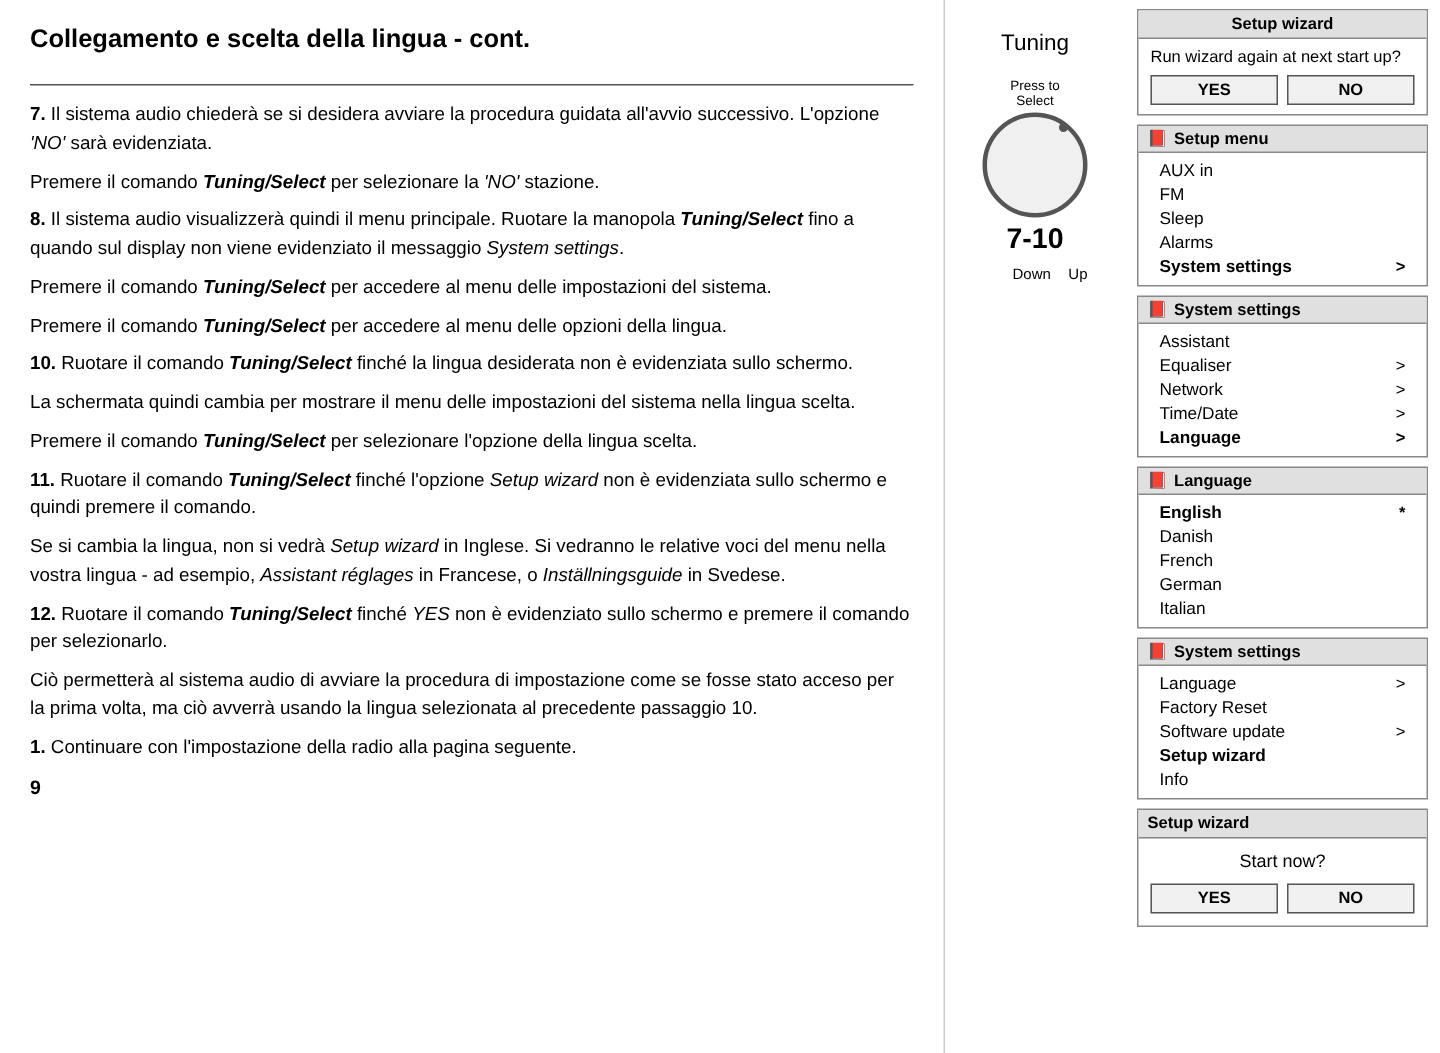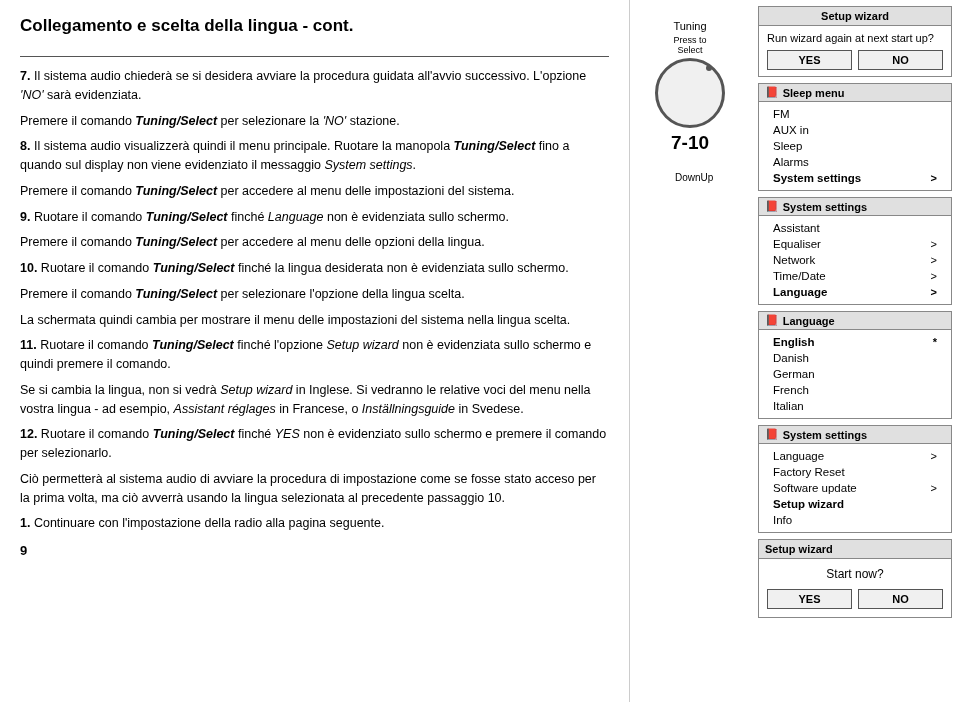--- a/index.html
+++ b/index.html
@@ -63,22 +63,22 @@
     }
 
     .tuning-diagram {
       display: flex;
       flex-direction: column;
       align-items: center;
       margin-top: 10px;
     }
 
     .tuning-label {
-      font-size: 11px;
-      margin-bottom: 3px;
+      font-size: 15px;
+      margin-bottom: 15px;
     }
 
     .tuning-circle {
       width: 70px;
       height: 70px;
       border-radius: 50%;
       border: 3px solid #555;
       background: #f0f0f0;
       display: flex;
       flex-direction: column;
@@ -98,23 +98,24 @@
     }
 
     .step-label {
       font-size: 19px;
       font-weight: bold;
       margin-top: 4px;
     }
 
     .down-up-labels {
       display: flex;
+      justify-content: space-between;
       width: 70px;
       font-size: 10px;
-      margin-top: 18px;
+      margin-top: 7px;
       padding-left: 20px;
     }
 
     
     .right-panel {
       width: 210px;
       padding: 6px 8px;
       display: flex;
       flex-direction: column;
       gap: 6px;
@@ -248,40 +249,36 @@
 
   <p>
     <span class="step-num">8.</span>
     Il sistema audio visualizzerà quindi il menu principale. Ruotare la manopola <strong>Tuning/Select</strong> fino a quando sul display non viene evidenziato il messaggio <em>System settings</em>.
   </p>
 
   <p>
     Premere il comando <strong>Tuning/Select</strong> per accedere al menu delle impostazioni del sistema.
   </p>
 
-  <p>
-    <span class="step-num">9.</span>
-    Ruotare il comando <strong>Tuning/Select</strong> finché <em>Language</em> non è evidenziata sullo schermo.
-  </p>
 
   <p>
     Premere il comando <strong>Tuning/Select</strong> per accedere al menu delle opzioni della lingua.
   </p>
 
   <p>
     <span class="step-num">10.</span>
     Ruotare il comando <strong>Tuning/Select</strong> finché la lingua desiderata non è evidenziata sullo schermo.
   </p>
 
   <p>
+    La schermata quindi cambia per mostrare il menu delle impostazioni del sistema nella lingua scelta.
+  </p>
+
+  <p>
     Premere il comando <strong>Tuning/Select</strong> per selezionare l'opzione della lingua scelta.
-  </p>
-
-  <p>
-    La schermata quindi cambia per mostrare il menu delle impostazioni del sistema nella lingua scelta.
   </p>
 
   <p>
     <span class="step-num">11.</span>
     Ruotare il comando <strong>Tuning/Select</strong> finché l'opzione <em>Setup wizard</em> non è evidenziata sullo schermo e quindi premere il comando.
   </p>
 
   <p>
     Se si cambia la lingua, non si vedrà <em>Setup wizard</em> in Inglese. Si vedranno le relative voci del menu nella vostra lingua - ad esempio, <em>Assistant réglages</em> in Francese, o <em>Inställningsguide</em> in Svedese.
   </p>
@@ -329,28 +326,28 @@
       <div class="sw-buttons">
         <div class="sw-btn">YES</div>
         <div class="sw-btn">NO</div>
       </div>
     </div>
   </div>
 
   <div class="ui-box">
     <div class="ui-box-header">
       <span class="book-icon">📕</span>
-      <span>Sleep menu</span>
+      <span>Setup menu</span>
     </div>
     <div class="ui-box-body">
       <div class="menu-item">
+          <span>AUX in</span>
+        </div>
+      <div class="menu-item">
           <span>FM</span>
-        </div>
-      <div class="menu-item">
-          <span>AUX in</span>
         </div>
       <div class="menu-item">
           <span>Sleep</span>
         </div>
       <div class="menu-item">
           <span>Alarms</span>
         </div>
       <div class="menu-item bold-item">
         <span>System settings</span>
         <span class="chevron">&gt;</span>
@@ -393,24 +390,24 @@
     </div>
     <div class="ui-box-body">
       <div class="menu-item bold-item">
         <span>English</span>
         <span class="star">*</span>
       </div>
       <div class="menu-item">
           <span>Danish</span>
         </div>
       <div class="menu-item">
+          <span>French</span>
+        </div>
+      <div class="menu-item">
           <span>German</span>
-        </div>
-      <div class="menu-item">
-          <span>French</span>
         </div>
       <div class="menu-item">
           <span>Italian</span>
         </div>
     </div>
   </div>
 
   <div class="ui-box">
     <div class="ui-box-header">
       <span class="book-icon">📕</span>

